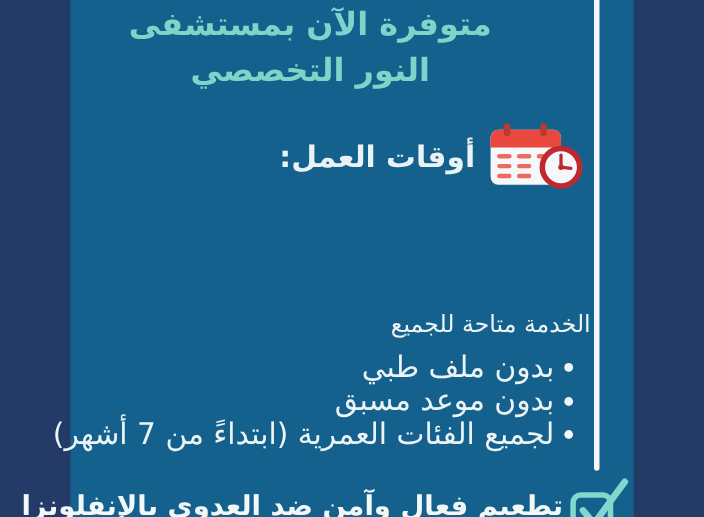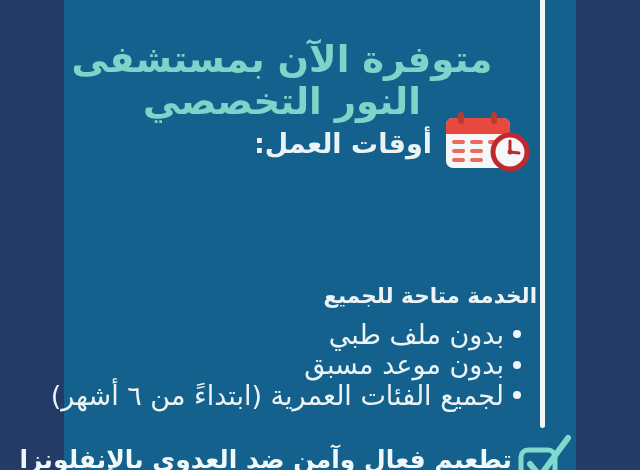--- a/index.html
+++ b/index.html
@@ -17,37 +17,37 @@
   }
   .vline {
     position: absolute; left: 540px; top: -8px;
     width: 5px; height: 436px;
     border-radius: 3px;
     background: #f3f7f5;
   }
   .title {
     position: absolute; left: 64px; top: 1px; width: 436px;
     text-align: center; direction: rtl;
-    color: #80d3c8; font-size: 37px; font-weight: bold; line-height: 42px; margin-top: 38px;
+    color: #80d3c8; font-size: 29px; font-weight: bold; line-height: 42px;
   }
   .workhours {
     position: absolute; top: 110px; right: 110px;
     display: flex; direction: rtl; align-items: center; gap: 12px;
   }
   .workhours-label {
     color: #e9f3f5; font-size: 27px; font-weight: 600; direction: rtl;
   }
   .schedule {
     position: absolute; top: 172px; right: 103px;
     direction: rtl; text-align: right;
     color: #ecf4f6; font-size: 21px; line-height: 31px;
   }
   .services-heading {
     position: absolute; top: 283px; right: 103px;
-    direction: rtl; color: #ecf4f6; font-size: 21.5px; font-weight: bold;
+    direction: rtl; color: #ecf4f6; font-size: 21.5px;
   }
   .bullets {
     position: absolute; top: 319px; right: 103px;
     list-style: none; margin: 0; padding: 0;
     direction: rtl; color: #ecf4f6; font-size: 27px;
   }
   .bullets li {
     display: flex; direction: rtl; align-items: center;
     gap: 9px; padding-right: 16px; height: 30.5px;
   }
@@ -107,21 +107,21 @@
   <li>
     <span class="dot"></span>
     <span>بدون ملف طبي</span>
   </li>
   <li>
     <span class="dot"></span>
     <span>بدون موعد مسبق</span>
   </li>
   <li>
     <span class="dot"></span>
-    <span>لجميع الفئات العمرية (ابتداءً من ٦ أشهر)</span>
+    <span>لجميع الفئات العمرية (ابتداءً من 7 أشهر)</span>
   </li>
 </ul>
 
 <span class="check-icon">
   <svg width="58" height="48" viewBox="0 0 58 48" xmlns="http://www.w3.org/2000/svg">
     <rect x="5" y="16" width="34" height="34" rx="7" fill="none" stroke="#7fd9cc" stroke-width="5"></rect>
     <path d="M14 30 L 24 42 L 52 4" fill="none" stroke="#7fd9cc" stroke-width="6" stroke-linecap="round" stroke-linejoin="round"></path>
   </svg>
 </span>
 

